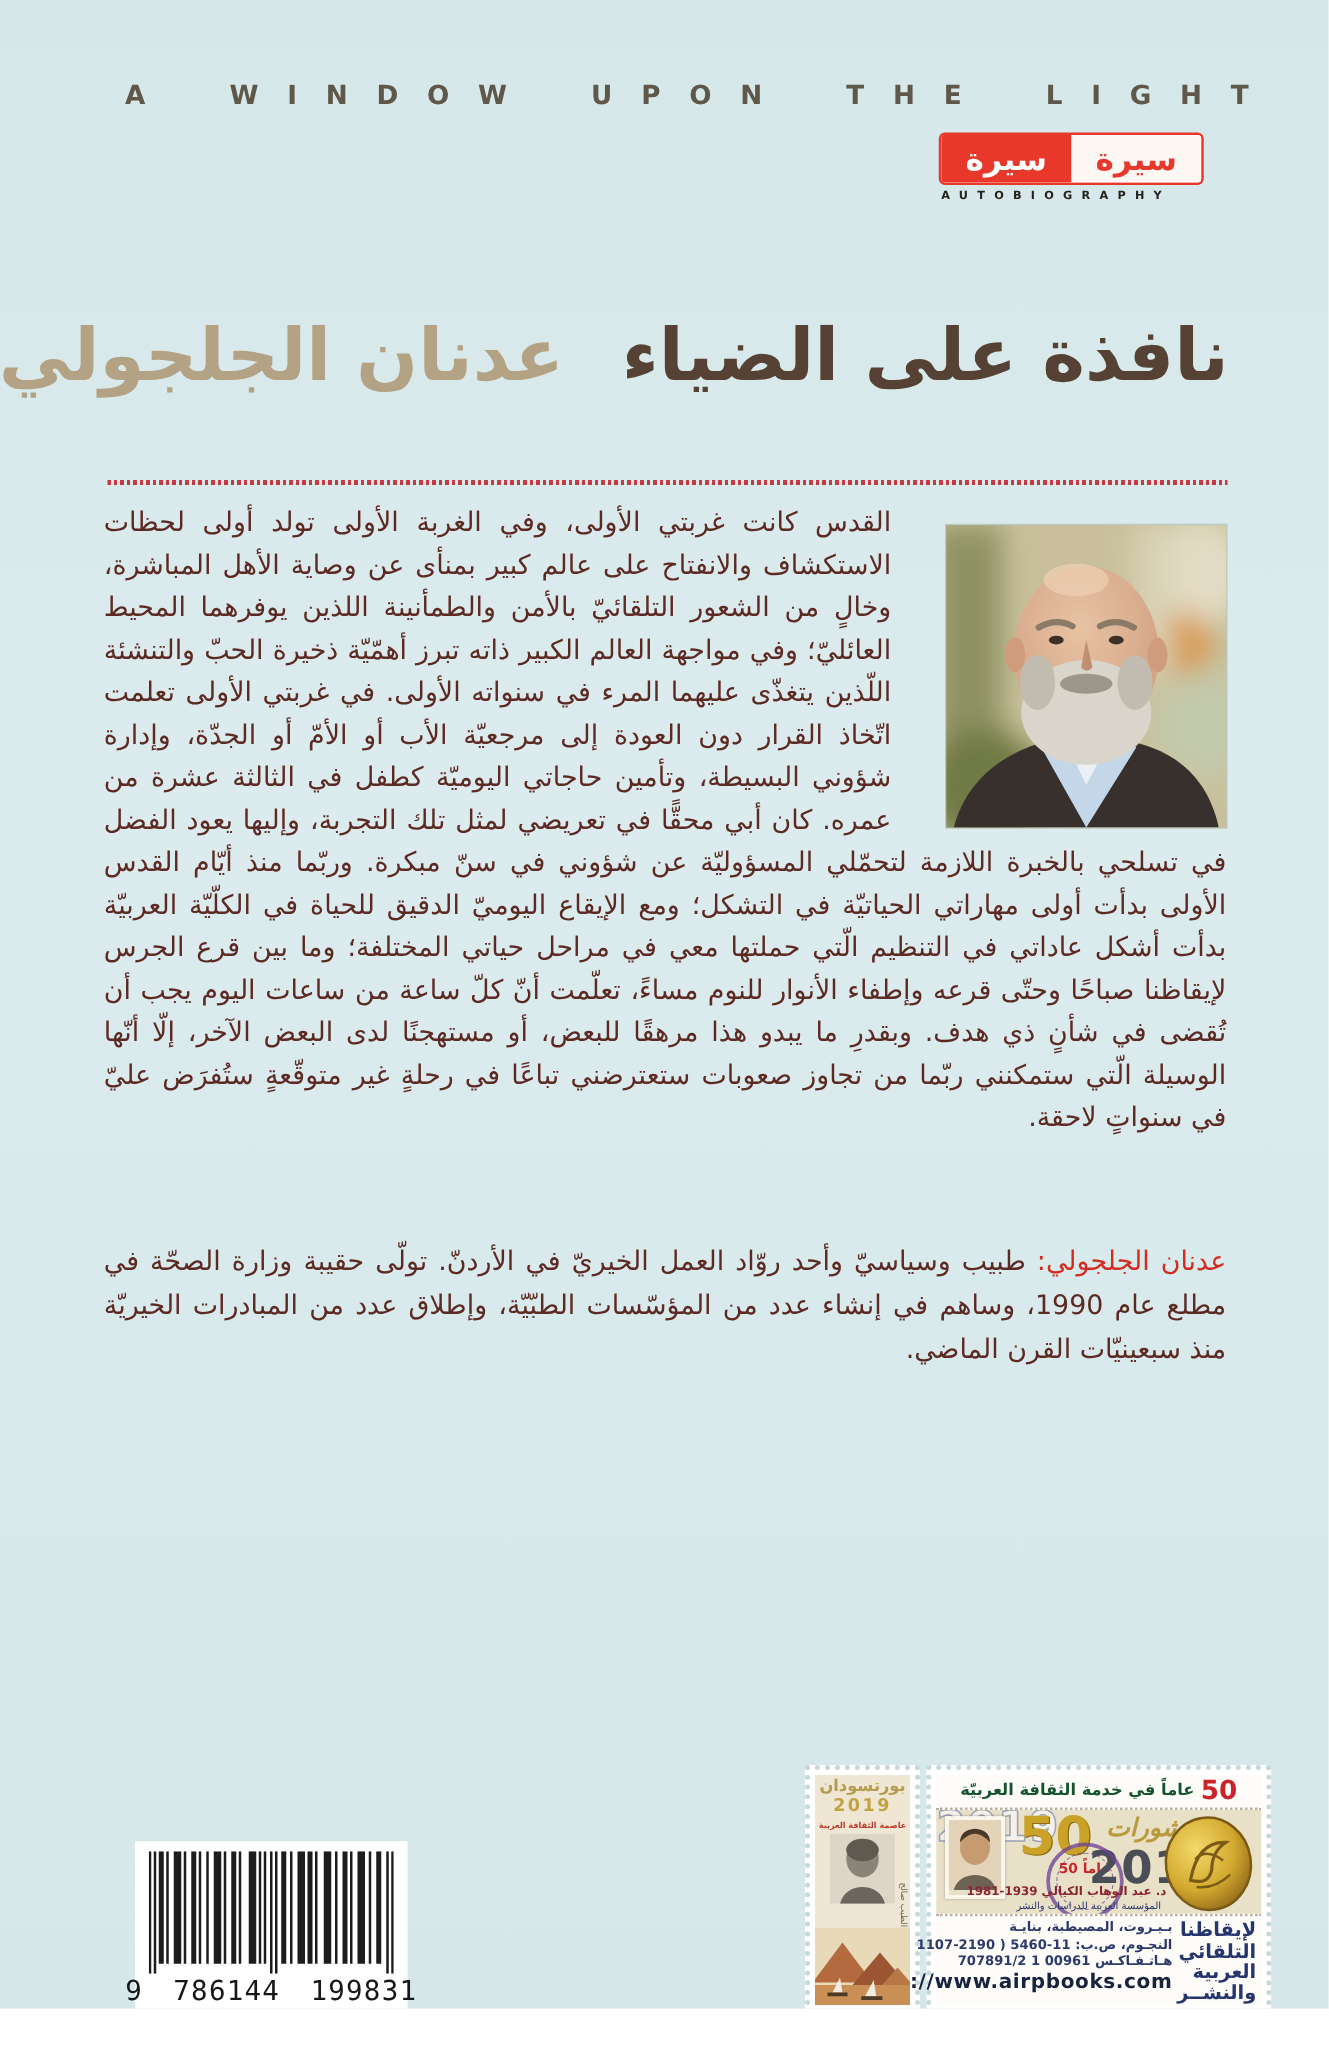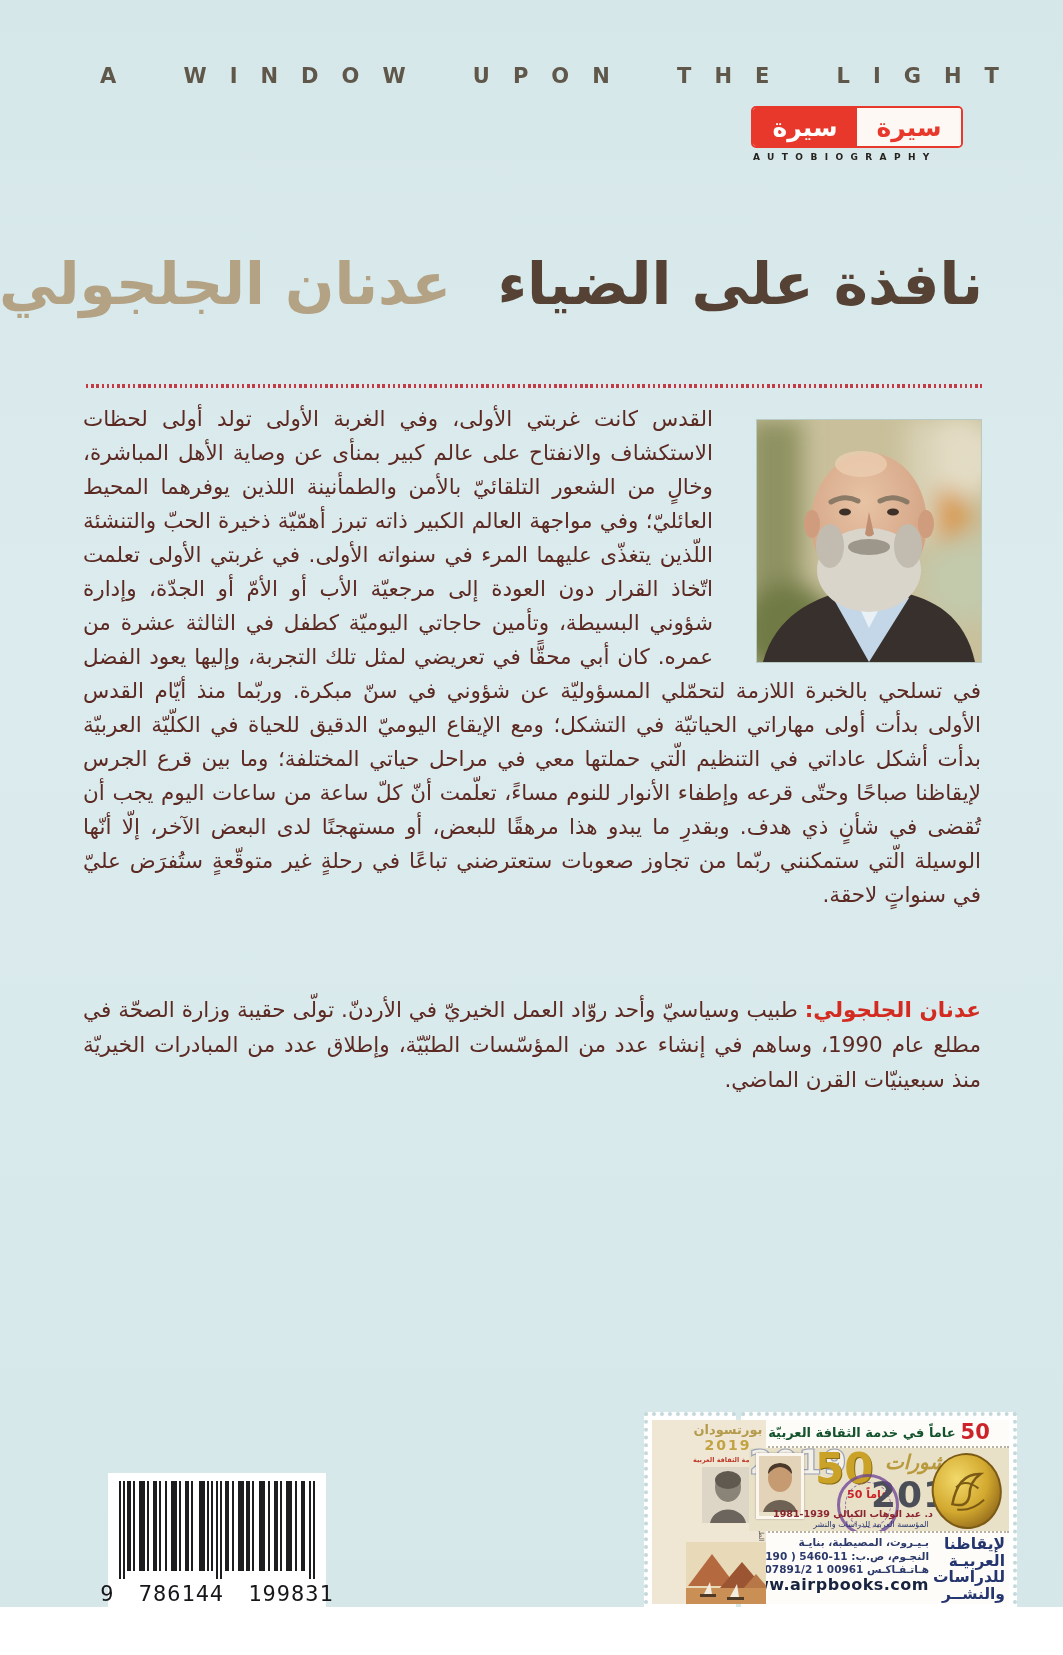--- a/index.html
+++ b/index.html
@@ -46,21 +46,21 @@
   }
   .photo-frame{
     float:right; width:224px; height:242px; margin:18px 0 12px 44px;
     box-shadow:0 0 0 1px #b9c9c4; background:#c9c09b;
   }
   .bio-block{
     position:absolute; top:992px; right:82px; width:898px;
     direction:rtl; text-align:justify; color:#5d2a23;
     font-size:21.5px; line-height:35px; font-weight:500;
   }
-  .bio-lead{color:#d32b20; font-weight:bold;}
+  .bio-lead{color:#d32b20; font-weight:normal;}
   
   .barcode{
     position:absolute; left:108px; top:1473px; width:218px; height:138px;
     background:#fff; display:flex; flex-direction:column; align-items:center;
     justify-content:flex-start; padding-top:8px; box-sizing:border-box;
   }
   .barcode svg{display:block;}
   .isbn-digits{
     font-family:"DejaVu Sans Mono",monospace; font-size:22px; color:#17171a;
     letter-spacing:1px; word-spacing:10px; margin-top:2px; white-space:nowrap;
@@ -69,21 +69,21 @@
   .stamps-row{
     position:absolute; right:46px; top:1412px; display:flex; gap:5px; align-items:flex-start;
   }
   .stamp{
     background:#fff; border:4px dotted #c5d8da; border-radius:3px;
     box-sizing:border-box; padding:4px;
   }
   .stamp-left{width:92px; height:200px;}
   .stamp-left-inner{
     width:100%; height:100%; background:#efe7d4; position:relative; overflow:hidden;
-    display:flex; flex-direction:column; align-items:center; text-align:center;padding-left:38px;
+    display:flex; flex-direction:column; align-items:center; text-align:center;
   }
   .sl-country{font-size:13px; font-weight:bold; color:#b59b4e; margin-top:2px;}
   .sl-year{font-size:14px; font-weight:bold; color:#c2a344; letter-spacing:2px;}
   .sl-capital{font-size:6.5px; color:#c0392b; font-weight:bold; margin-top:3px;}
   .sl-portrait{margin-top:3px;}
   .sl-sidename{
     position:absolute; right:1px; top:86px; writing-mode:vertical-rl;
     font-size:7px; color:#6b655d;
   }
   .stamp-right{width:276px; height:200px; display:flex; flex-direction:column;}
@@ -318,22 +318,22 @@
             <path d="M26 34 Q36 26 48 38" fill="none" stroke="#7a5a14" stroke-width="2"></path>
             <path d="M24 56 Q38 60 52 50" fill="none" stroke="#7a5a14" stroke-width="2"></path>
           </svg>
         </div>
         <div class="sr-kayali">د. عبد الوهاب الكيالي 1939-1981</div>
         <div class="sr-orgsmall">المؤسسة العربية للدراسات والنشر</div>
       </div>
       <div class="sr-contact">
         <div class="pub-name">
           <div>لإيقاظنا</div>
-          <div>العربيـة</div>
-          <div>للدراسات</div>
+          <div>التلقائي</div>
+          <div>العربية</div>
           <div>والنشــر</div>
         </div>
         <div class="contact-lines">
           <div>بـيـروت، المصيطبة، بنايـة</div>
           <div>النجـوم، ص.ب: 11-5460 ( 2190-1107</div>
           <div>هـاتـفـاكـس 00961 1 707891/2</div>
           <div class="contact-url">http://www.airpbooks.com</div>
         </div>
       </div>
     </div>

